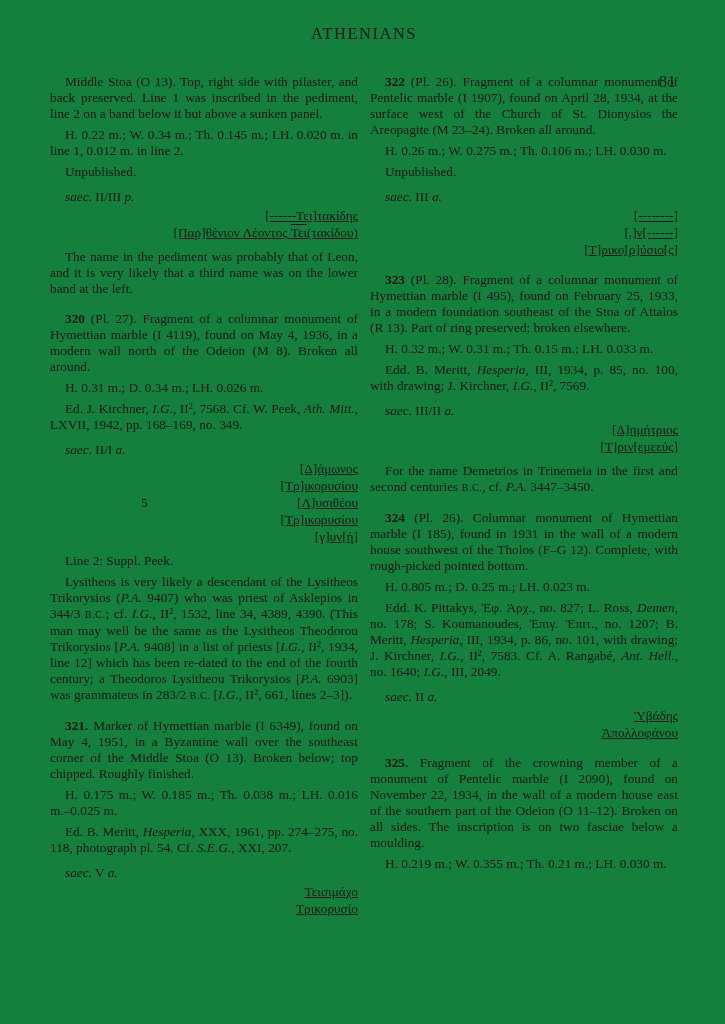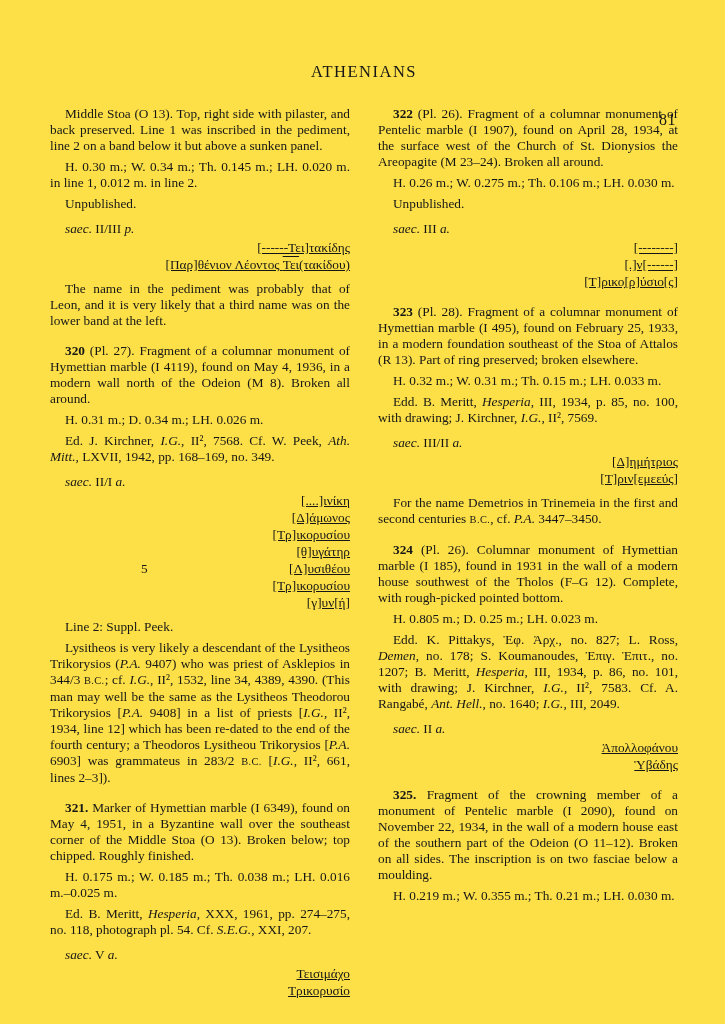--- a/index.html
+++ b/index.html
@@ -1,25 +1,25 @@
 <!DOCTYPE html>
 <html><head>
 <meta charset="utf-8">
 <style>
   html,body{margin:0;padding:0;background:#dddcd8;}
   .page{
-    width:725px;height:1024px;background:#fde047;color:#161616;
+    width:725px;height:1024px;background:#15803d;color:#161616;
     font-family:"Liberation Serif","DejaVu Serif",serif;
     position:relative;box-sizing:border-box;
-    padding:62px 47px 0 50px;overflow:hidden;
+    padding:24px 47px 0 50px;overflow:hidden;
   }
   .pagehead{position:relative;text-align:center;height:22px;}
   .running-head{font-size:16.5px;letter-spacing:1.5px;}
   .page-number{position:absolute;right:2px;top:16px;font-size:16px;letter-spacing:.5px;margin-top:33px;}
-  .columns{display:flex;gap:28px;margin-top:22px;}
+  .columns{display:flex;gap:12px;margin-top:28px;}
   .col{width:308px;font-size:13.3px;line-height:16px;text-align:justify;}
   .entry{margin-top:14px;}
   .col > .entry:first-child{margin-top:0;}
   .para{margin:5px 0 0;text-indent:15px;}
   .entry > .para:first-child{margin-top:0;}
   .date{margin:9px 0 2px;}
   .greek{margin:2px 0 8px;}
   .gl{line-height:17px;text-align:right;position:relative;white-space:nowrap;text-decoration:underline;}
   .gl .lnum{position:absolute;left:-19px;}
   .ri{font-style:italic;}
@@ -36,40 +36,38 @@
     <span class="running-head">ATHENIANS</span>
     <span class="page-number">81</span>
   </div>
 
   <div class="columns">
 
     <div class="col">
 
       <section class="entry">
         <p class="para">Middle Stoa (O 13). Top, right side with pilaster, and back preserved. Line 1 was inscribed in the pediment, line 2 on a band below it but above a sunken panel.</p>
-        <p class="para">H. 0.30 m.; W. 0.34 m.; Th. 0.145 m.; LH. 0.020 m. in line 1, 0.012 m. in line 2.</p>
+        <p class="para">H. 0.22 m.; W. 0.34 m.; Th. 0.145 m.; LH. 0.020 m. in line 1, 0.012 m. in line 2.</p>
         <p class="para">Unpublished.</p>
         <p class="para date"><span class="ri">saec.</span><span> II/III </span><span class="ri">p.</span></p>
         <div class="greek">
           <div class="gl" style="margin-left:50px"><span><span>[------Τει]τακίδης</span></span></div>
           <div class="gl" style="margin-left:85px"><span><span>[Παρ]θένιον Λέοντος </span><span class="rov">Τει</span><span>(τακίδου)</span></span></div>
         </div>
         <p class="para">The name in the pediment was probably that of Leon, and it is very likely that a third name was on the lower band at the left.</p>
       </section>
 
       <section class="entry">
         <p class="para"><span class="rb">320</span><span> (Pl. 27). Fragment of a columnar monument of Hymettian marble (I 4119), found on May 4, 1936, in a modern wall north of the Odeion (M 8). Broken all around.</span></p>
         <p class="para">H. 0.31 m.; D. 0.34 m.; LH. 0.026 m.</p>
         <p class="para"><span>Ed. J. Kirchner, </span><span class="ri">I.G.</span><span>, II², 7568. Cf. W. Peek, </span><span class="ri">Ath. Mitt.</span><span>, LXVII, 1942, pp. 168–169, no. 349.</span></p>
         <p class="para date"><span class="ri">saec.</span><span> II/I </span><span class="ri">a.</span></p>
         <div class="greek">
-          <div class="gl" style="margin-left:110px"><span><span>[....]ινίκη</span></span></div>
           <div class="gl" style="margin-left:110px"><span><span>[Δ]άμωνος</span></span></div>
           <div class="gl" style="margin-left:110px"><span><span>[Τρ]ικορυσίου</span></span></div>
-          <div class="gl" style="margin-left:110px"><span><span>[θ]υγάτηρ</span></span></div>
           <div class="gl" style="margin-left:110px"><span class="lnum">5</span><span><span>[Λ]υσιθέου</span></span></div>
           <div class="gl" style="margin-left:110px"><span><span>[Τρ]ικορυσίου</span></span></div>
           <div class="gl" style="margin-left:122px"><span><span>[γ]υν[ή]</span></span></div>
         </div>
         <p class="para">Line 2: Suppl. Peek.</p>
         <p class="para"><span>Lysitheos is very likely a descendant of the Lysitheos Trikorysios (</span><span class="ri">P.A.</span><span> 9407) who was priest of Asklepios in 344/3 </span><span class="rsc">B.C.</span><span>; cf. </span><span class="ri">I.G.</span><span>, II², 1532, line 34, 4389, 4390. (This man may well be the same as the Lysitheos Theodorou Trikorysios [</span><span class="ri">P.A.</span><span> 9408] in a list of priests [</span><span class="ri">I.G.</span><span>, II², 1934, line 12] which has been re-dated to the end of the fourth century; a Theodoros Lysitheou Trikorysios [</span><span class="ri">P.A.</span><span> 6903] was grammateus in 283/2 </span><span class="rsc">B.C.</span><span> [</span><span class="ri">I.G.</span><span>, II², 661, lines 2–3]).</span></p>
       </section>
 
       <section class="entry">
         <p class="para"><span class="rb">321.</span><span> Marker of Hymettian marble (I 6349), found on May 4, 1951, in a Byzantine wall over the southeast corner of the Middle Stoa (O 13). Broken below; top chipped. Roughly finished.</span></p>
@@ -109,22 +107,22 @@
         </div>
         <p class="para"><span>For the name Demetrios in Trinemeia in the first and second centuries </span><span class="rsc">B.C.</span><span>, cf. </span><span class="ri">P.A.</span><span> 3447–3450.</span></p>
       </section>
 
       <section class="entry">
         <p class="para"><span class="rb">324</span><span> (Pl. 26). Columnar monument of Hymettian marble (I 185), found in 1931 in the wall of a modern house southwest of the Tholos (F–G 12). Complete, with rough-picked pointed bottom.</span></p>
         <p class="para">H. 0.805 m.; D. 0.25 m.; LH. 0.023 m.</p>
         <p class="para"><span>Edd. K. Pittakys, Ἐφ. Ἀρχ., no. 827; L. Ross, </span><span class="ri">Demen</span><span>, no. 178; S. Koumanoudes, Ἐπιγ. Ἐπιτ., no. 1207; B. Meritt, </span><span class="ri">Hesperia</span><span>, III, 1934, p. 86, no. 101, with drawing; J. Kirchner, </span><span class="ri">I.G.</span><span>, II², 7583. Cf. A. Rangabé, </span><span class="ri">Ant. Hell.</span><span>, no. 1640; </span><span class="ri">I.G.</span><span>, III, 2049.</span></p>
         <p class="para date"><span class="ri">saec.</span><span> II </span><span class="ri">a.</span></p>
         <div class="greek">
+          <div class="gl" style="margin-left:127px"><span><span>Ὑβάδης</span></span></div>
           <div class="gl" style="margin-left:115px"><span><span>Ἀπολλοφάνου</span></span></div>
-          <div class="gl" style="margin-left:127px"><span><span>Ὑβάδης</span></span></div>
         </div>
       </section>
 
       <section class="entry">
         <p class="para"><span class="rb">325.</span><span> Fragment of the crowning member of a monument of Pentelic marble (I 2090), found on November 22, 1934, in the wall of a modern house east of the southern part of the Odeion (O 11–12). Broken on all sides. The inscription is on two fasciae below a moulding.</span></p>
         <p class="para">H. 0.219 m.; W. 0.355 m.; Th. 0.21 m.; LH. 0.030 m.</p>
       </section>
 
     </div>
   </div>

